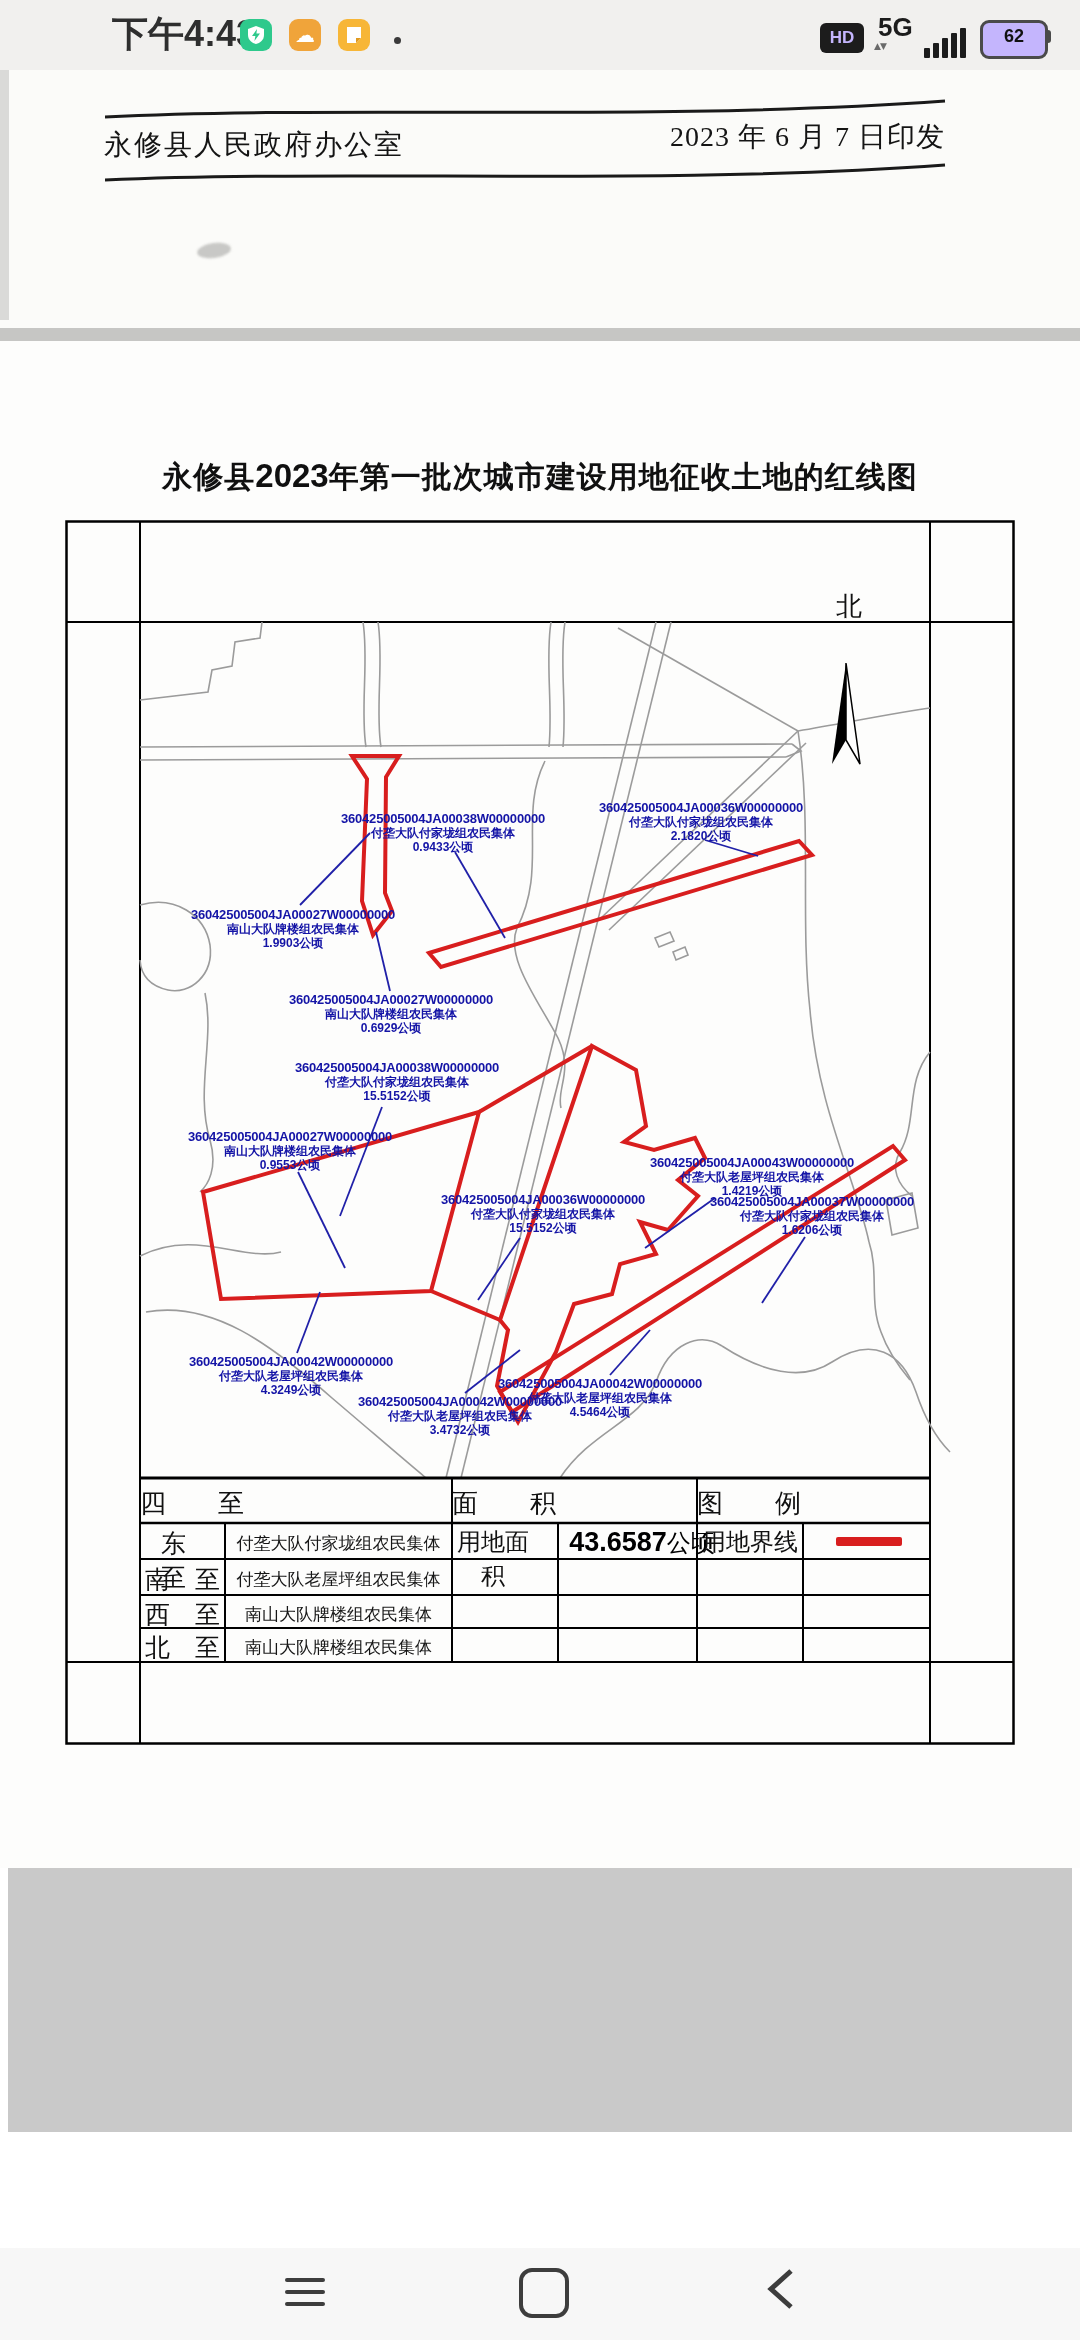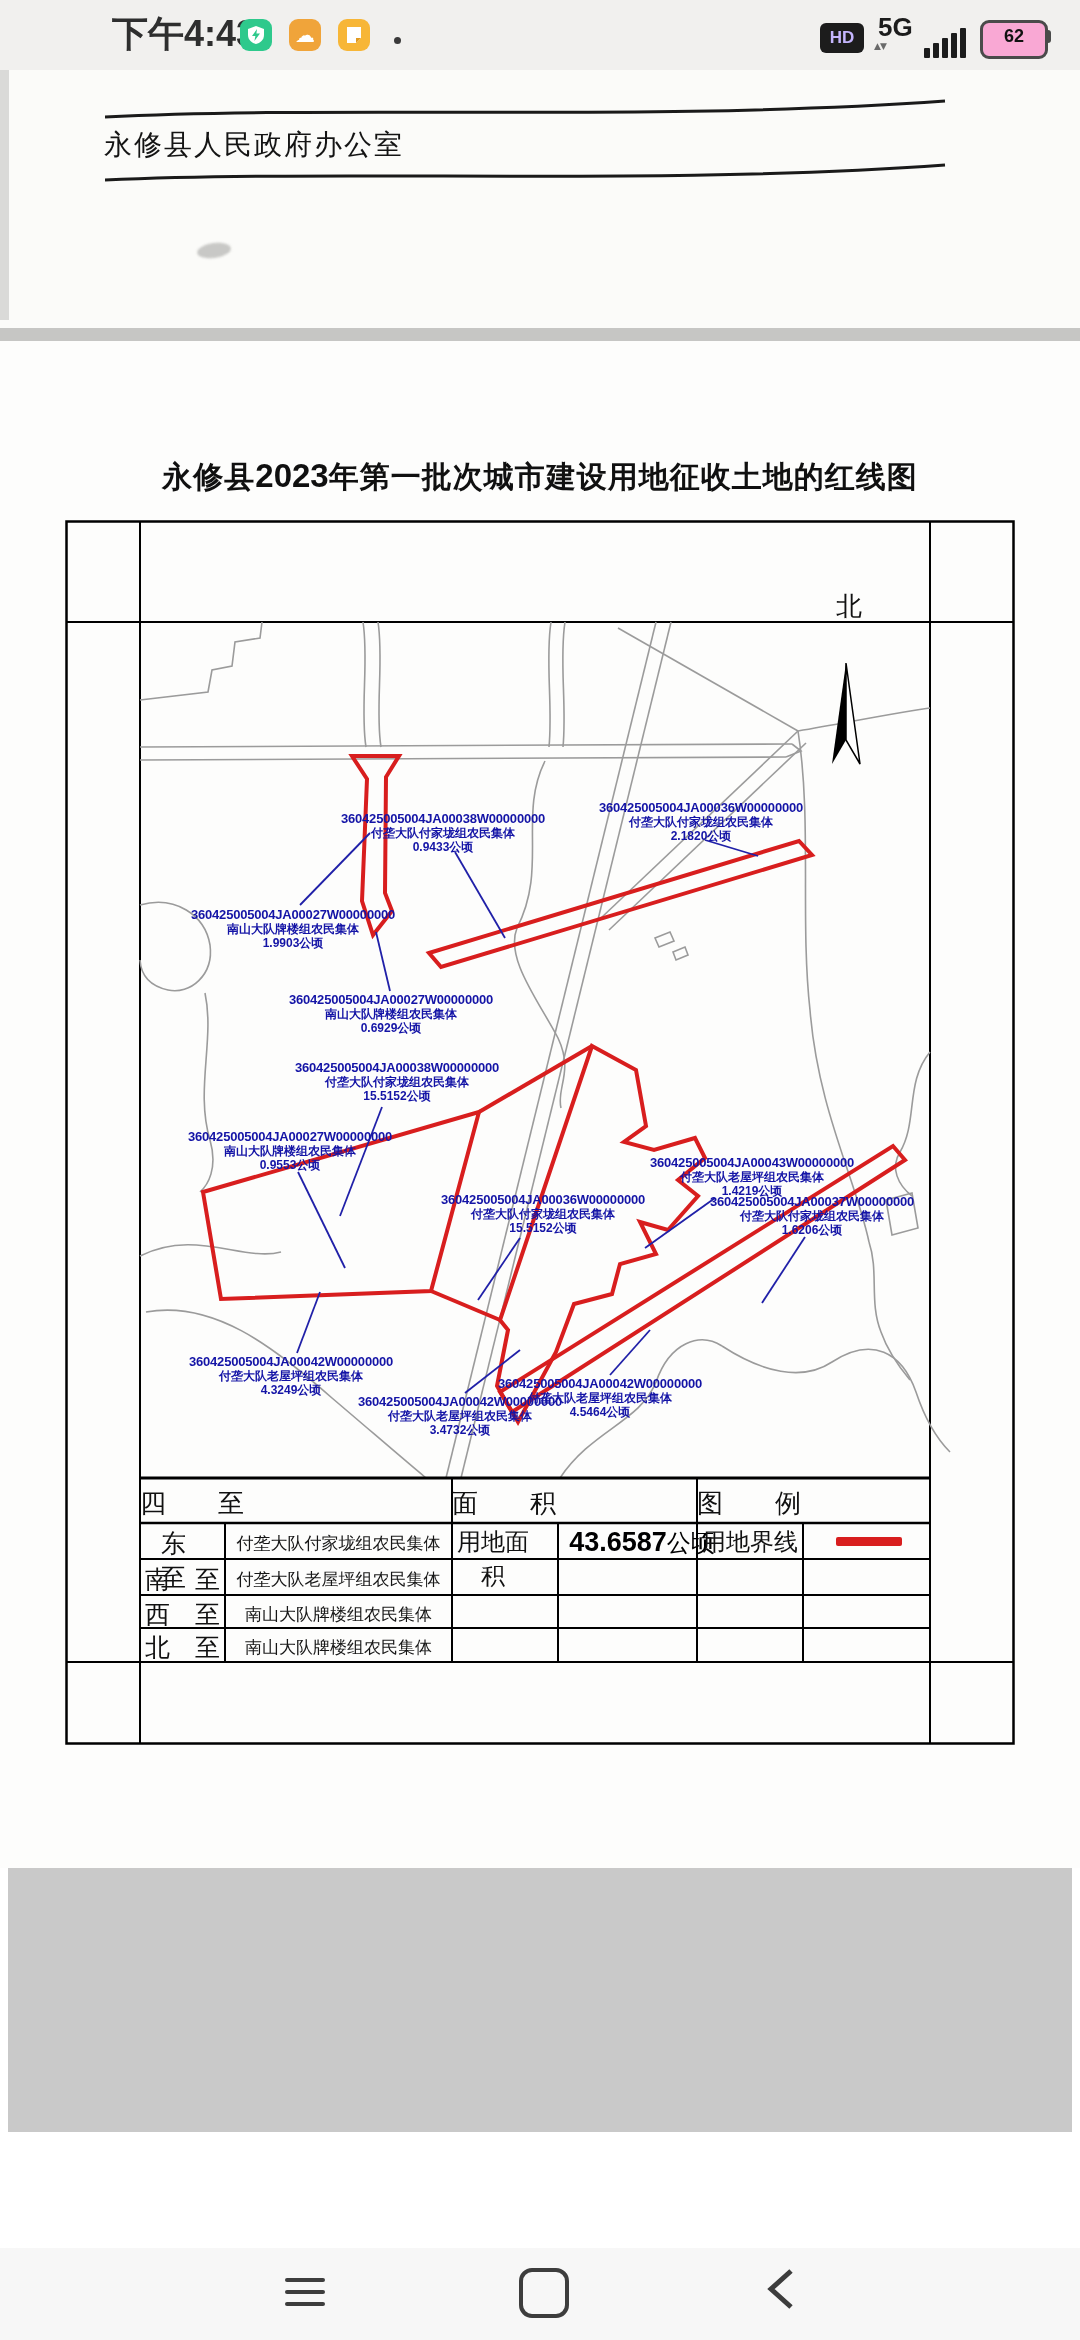--- a/index.html
+++ b/index.html
@@ -17,21 +17,21 @@
   .appicon svg{display:block;}
   .cloud-glyph{color:#fff;font:20px/20px "DejaVu Sans",sans-serif;}
   .sb-dot{left:394px;top:37px;width:7px;height:7px;border-radius:50%;background:#3a3a3a;}
   .hd-badge{left:820px;top:23px;width:44px;height:30px;background:#1c1c1c;border-radius:6px;
             color:#c4b5fd;font:700 17px/30px "Liberation Sans",sans-serif;text-align:center;}
   .sb-5g{left:878px;top:12px;font:700 26px/30px "Liberation Sans",sans-serif;color:#1c1c1c;}
   .sb-arrows{left:874px;top:42px;font:9px/9px "DejaVu Sans",sans-serif;color:#6a6a6a;letter-spacing:-1px;}
   .sig{left:924px;top:28px;width:46px;height:30px;}
   .sig i{position:absolute;bottom:0;width:6px;background:#1c1c1c;border-radius:1px;}
   .battery{left:980px;top:20px;width:62px;height:33px;border:3px solid #4a4a4a;border-radius:9px;
-           background:#f9a8d4;color:#111;font:700 18px/27px "Liberation Sans",sans-serif;text-align:center;}
+           background:#c4b5fd;color:#111;font:700 18px/27px "Liberation Sans",sans-serif;text-align:center;}
   .battery-nub{left:1046px;top:30px;width:5px;height:13px;background:#4a4a4a;border-radius:0 3px 3px 0;}
 
   
   .page1{left:0;top:70px;width:1080px;height:258px;background:#fbfbf9;}
   .edge-strip{left:0;top:70px;width:9px;height:250px;background:#dadad8;}
   .blob{left:197px;top:243px;width:34px;height:15px;border-radius:50%;background:#c8c8c6;
         transform:rotate(-8deg);filter:blur(1px);}
   .smudge{left:0;top:482px;width:70px;height:11px;background:#e7e7e5;filter:blur(2px);}
   .hdr-office{left:104px;top:128px;font:28px/34px "Liberation Serif",serif;color:#141414;letter-spacing:2px;}
   .hdr-date{left:640px;top:120px;width:305px;text-align:right;font:28px/34px "Liberation Serif",serif;color:#141414;letter-spacing:1px;}
@@ -108,20 +108,21 @@
   <div class="abs battery-nub"></div>
 
   <div class="abs page1"></div>
   <div class="abs edge-strip"></div>
 
   <svg class="abs" style="left:90px;top:95px" width="870" height="100" viewBox="0 0 870 100">
     <path d="M15,22 C250,10 560,27 855,6" stroke="#1a1a1a" stroke-width="3" fill="none"></path>
     <path d="M15,85 C260,74 570,91 855,70" stroke="#1a1a1a" stroke-width="3" fill="none"></path>
   </svg>
   <div class="abs hdr-office">永修县人民政府办公室</div>
+  <div class="abs hdr-date">2023 年 6 月 7 日印发</div>
   <div class="abs blob"></div>
 
   <div class="abs sep-band"></div>
   <div class="abs smudge"></div>
 
   <div class="abs page2"></div>
 
   <div class="abs big-title">
     <span>永修县</span><span class="yr">2023</span><span>年第一批次城市建设用地征收土地的红线图</span>
   </div>

